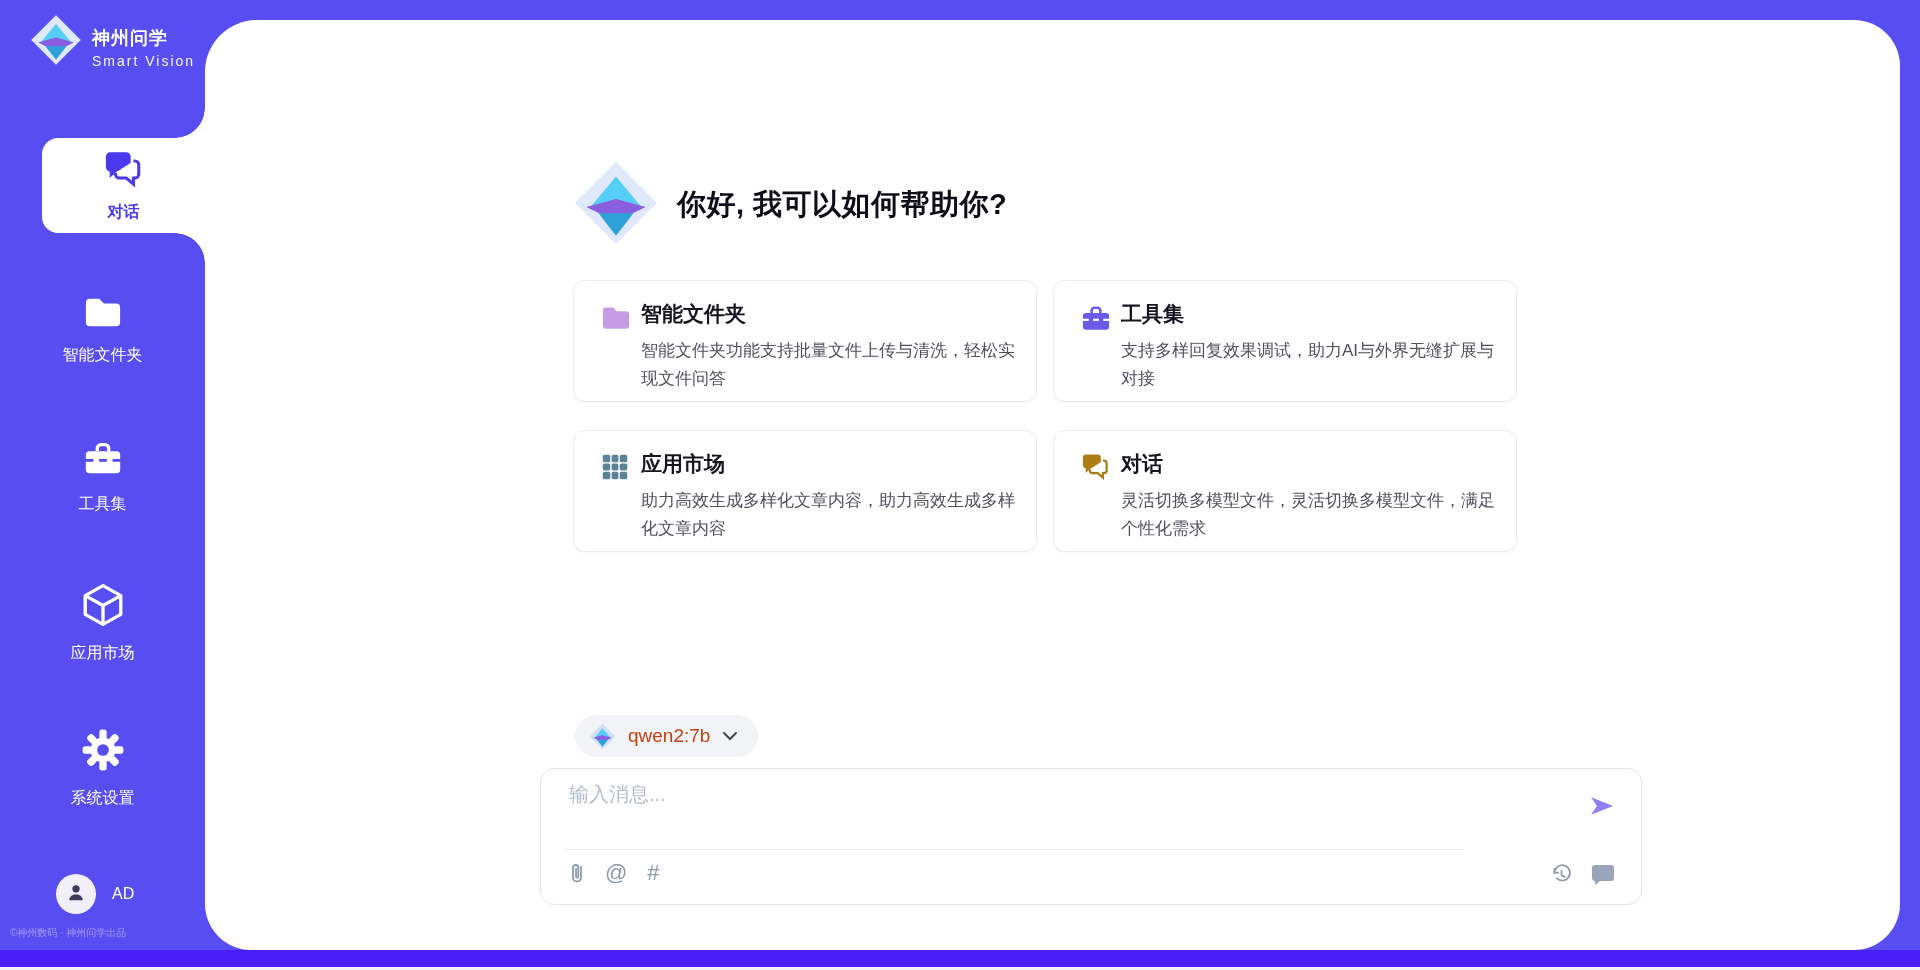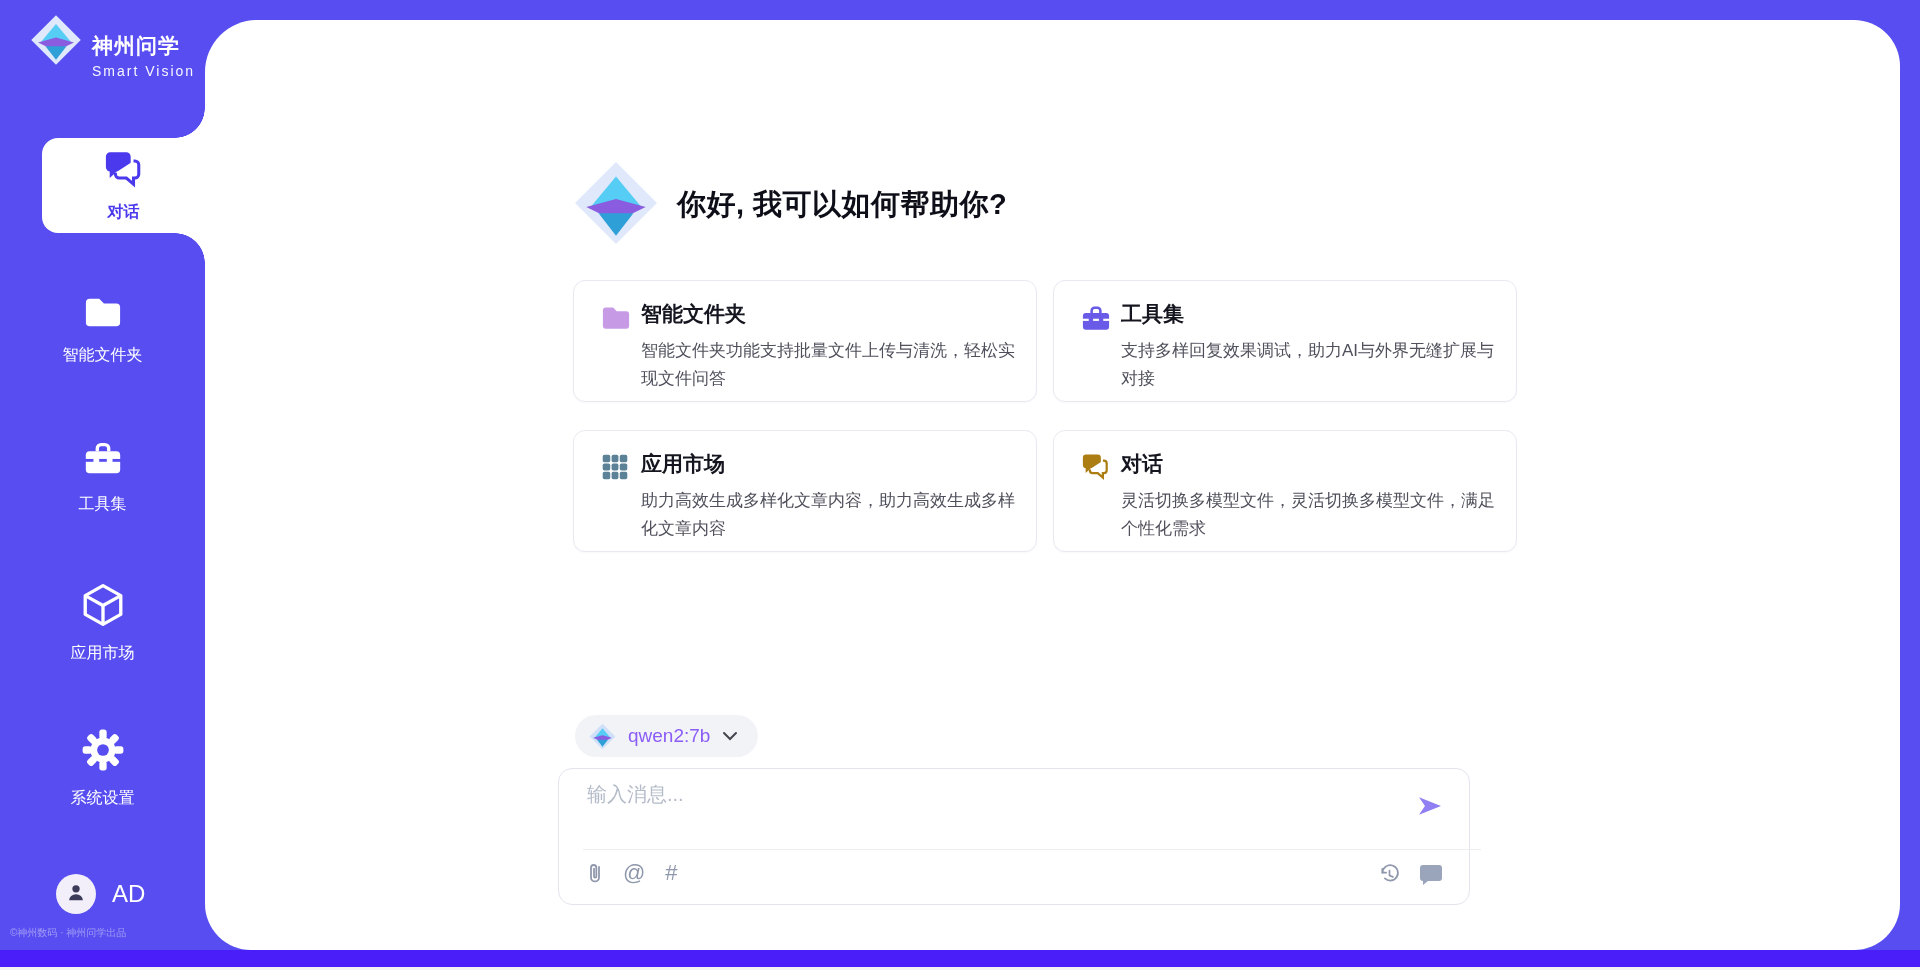--- a/index.html
+++ b/index.html
@@ -8,21 +8,21 @@
   .app { position:relative; width:1920px; height:970px; background:#574DF0; overflow:hidden; }
 
   
   .panel { position:absolute; left:205px; top:20px; width:1695px; height:930px;
            background:#ffffff; border-radius:52px 46px 46px 46px; }
 
   
   .brand { position:absolute; left:0; top:0; width:205px; height:90px; }
   .brand-diamond { position:absolute; left:30px; top:14px; }
   .brand-text { position:absolute; left:92px; top:26px; color:#fff; }
-  .brand-name { font-size:21px; font-weight:700; letter-spacing:1px;margin-top:6px; }
+  .brand-name { font-size:18px; font-weight:700; letter-spacing:1px; }
   .brand-sub { font-size:14px; letter-spacing:2px; margin-top:3px; opacity:.95; }
 
   .nav-item { position:absolute; left:0; width:205px; display:flex; flex-direction:column;
               align-items:center; gap:11px; color:#fff; cursor:pointer; }
   .nav-item .nav-label { font-size:16px; }
 
   .tab-active { position:absolute; left:42px; top:138px; width:163px; height:95px;
                 background:#fff; border-radius:16px 0 0 16px; }
   .fillet-top { position:absolute; left:175px; top:108px; width:30px; height:30px;
                 background:radial-gradient(circle at 0 0, #574DF0 0 29.5px, #fff 30px); }
@@ -30,21 +30,21 @@
                 background:radial-gradient(circle at 0 100%, #574DF0 0 29.5px, #fff 30px); }
   .nav-active { position:absolute; left:42px; top:138px; width:163px; height:95px;
                 display:flex; flex-direction:column; align-items:center; justify-content:center;
                 gap:9px; color:#4B39EE; cursor:pointer; }
   .nav-active .nav-label { font-size:16px; font-weight:600; color:#4B39EE; }
 
   .user-row { position:absolute; left:56px; top:874px; display:flex; align-items:center;
               gap:16px; cursor:pointer; }
   .avatar { width:40px; height:40px; border-radius:50%; background:#f3effa;
             display:flex; align-items:center; justify-content:center; }
-  .user-name { color:#fff; font-size:24px; font-weight:500; }
+  .user-name { color:#fff; font-size:16px; font-weight:500; }
   .sidebar-footer { position:absolute; left:10px; top:926px; width:195px;
                     color:rgba(255,255,255,.42); font-size:10px; white-space:nowrap; }
 
   
   .bottom-bar { position:absolute; left:0; top:950px; width:1920px; height:17px; background:#4A1EF8; }
   .scroll-track { position:absolute; left:0; top:967px; width:1920px; height:3px; background:#f2f2f4; }
 
   
   .greeting { position:absolute; left:573px; top:160px; display:flex; align-items:center; gap:18px;justify-content:center; }
   .greeting-text { font-size:29px; font-weight:700; color:#0e0e18; letter-spacing:.5px; }
@@ -57,24 +57,24 @@
   .card-title { position:absolute; left:67px; top:19px; font-size:21px; font-weight:700; color:#15151f; }
   .card-desc { position:absolute; left:67px; top:56px; width:374px; font-size:17px;
                color:#50505c; line-height:1.62; }
   .card1 { left:573px; top:280px; } .card2 { left:1053px; top:280px; }
   .card3 { left:573px; top:430px; } .card4 { left:1053px; top:430px; }
 
   
   .model-pill { position:absolute; left:575px; top:715px; height:42px; padding:0 20px 0 14px;
                 background:#f2f3f7; border-radius:21px; display:flex; align-items:center;
                 gap:12px; cursor:pointer; }
-  .model-name { font-size:19px; color:#8b5cf6; }
-
-  
-  .composer { position:absolute; left:558px; top:768px; width:912px; height:137px;
+  .model-name { font-size:19px; color:#c2410c; }
+
+  
+  .composer { position:absolute; left:540px; top:768px; width:1102px; height:137px;
               background:#fff; border:1px solid #e4e4ee; border-radius:14px;padding-left:12px; }
   .composer-input { position:absolute; left:28px; top:12px; width:840px; height:62px;
                     border:none; outline:none; resize:none; font-size:20px; color:#333;
                     font-family:"Liberation Sans","DejaVu Sans",sans-serif; background:transparent; }
   .composer-input::placeholder { color:#b4bbc8; }
   .composer-divider { position:absolute; left:24px; top:80px; width:898px; height:1px; background:#ededf2; }
   .composer-tools { position:absolute; left:28px; top:92px; display:flex; align-items:center; gap:20px; }
   .composer-right { position:absolute; right:26px; top:94px; display:flex; align-items:center; gap:18px; }
   .tool-glyph { font-size:22px; color:#8e97ab; line-height:1; cursor:pointer; }
   .icon-btn { cursor:pointer; display:flex; align-items:center; }

